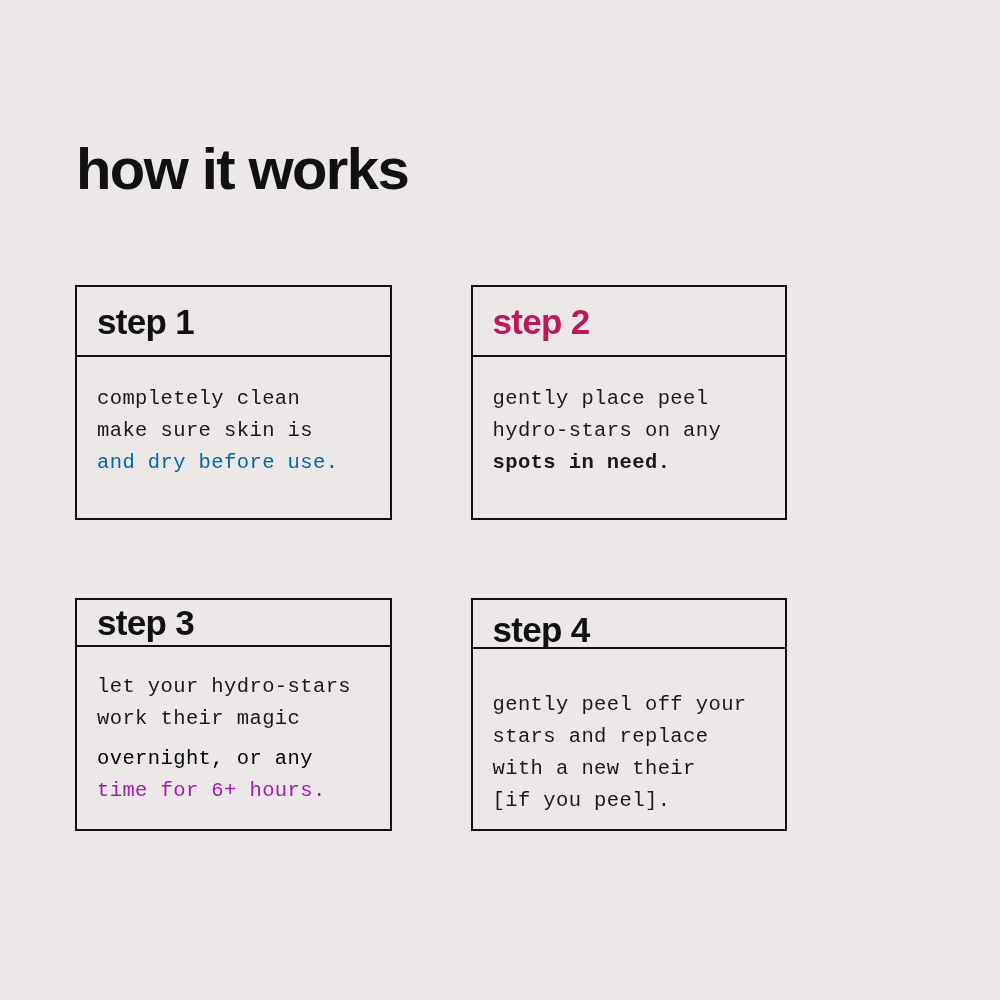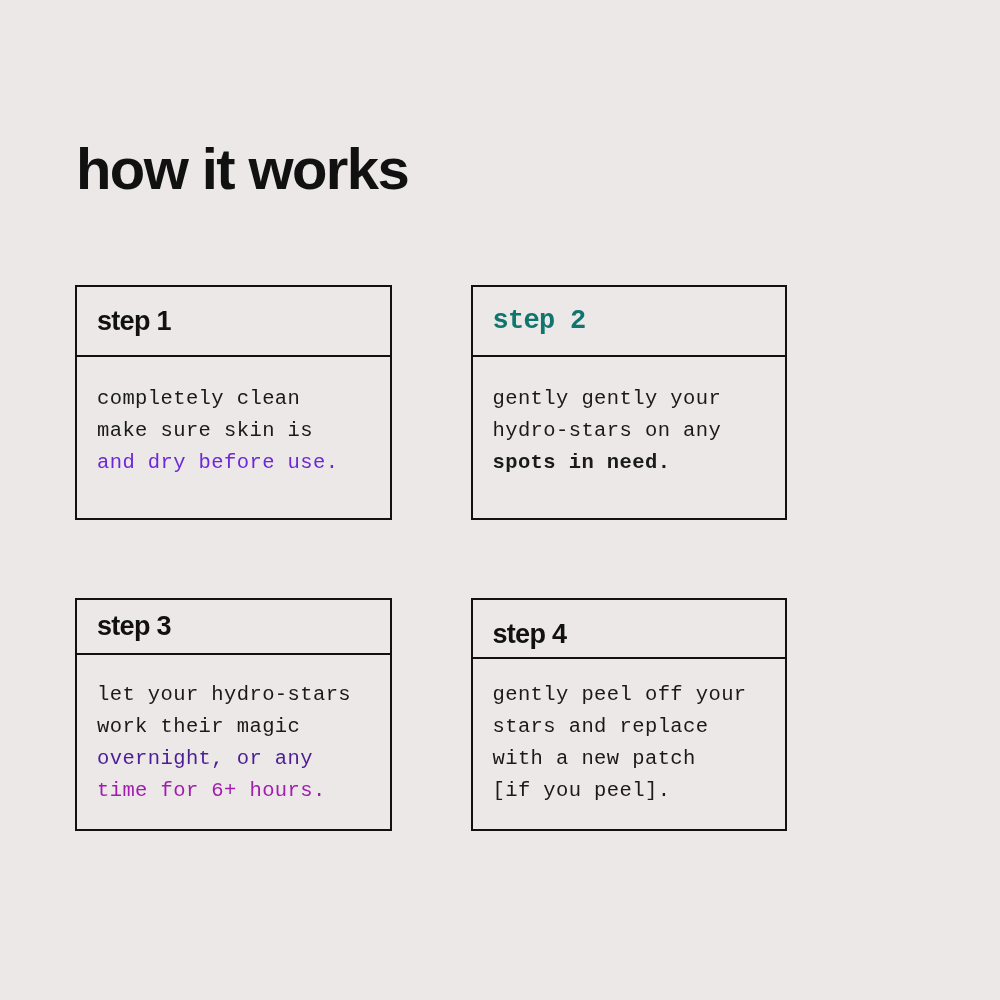--- a/index.html
+++ b/index.html
@@ -64,21 +64,21 @@
     box-sizing: border-box;
     height: 70px;
     border-bottom: 2px solid #111111;
     display: flex;
     align-items: center;
     padding: 0 0 0 20px;
   }
 
   .card-header-title {
     font-family: "Liberation Sans", sans-serif;
-    font-size: 27px;
+    font-size: 35px;
     font-weight: bold;
     letter-spacing: -0.7px;
     color: #111111;
     line-height: 1;
     white-space: nowrap;
   }
 
   .card-body {
     flex: 1;
     padding: 26px 14px 22px 20px;
@@ -91,79 +91,79 @@
     color: #1A1A1A;
     letter-spacing: 0.4px;
     white-space: pre;
   }
 
   
   .row-1 .step-card { height: 235px; }
   .row-2 .step-card { height: 233px; }
 
   .row-2 .card-body { padding-top: 24px; }
-  .row-2 .card-4 .card-body { padding-top: 20px; }
+  .row-2 .card-4 .card-body { padding-top: 40px; }
 </style>
 </head>
 <body style="background: rgb(236, 232, 232);">
 
 <div class="page">
 
   <h1 class="page-title" style="color: rgb(17, 17, 17);">how it works</h1>
 
   <div class="grid">
 
     <div class="grid-row row-1">
 
       <div class="step-card card-1" style="border-color: rgb(17, 17, 17);">
         <div class="card-header" style="border-bottom-color: rgb(17, 17, 17);">
           <span class="card-header-title" style="color: rgb(17, 17, 17);">step 1</span>
         </div>
         <div class="card-body">
           <div class="card-body-line" style="color: rgb(26, 26, 26);">completely clean</div>
           <div class="card-body-line" style="color: rgb(26, 26, 26);">make sure skin is</div>
-          <div class="card-body-line" style="color: #6d28d9;">and dry before use.</div>
+          <div class="card-body-line" style="color: #0369a1;">and dry before use.</div>
         </div>
       </div>
 
       <div class="step-card card-2" style="border-color: rgb(17, 17, 17);">
         <div class="card-header" style="border-bottom-color: rgb(17, 17, 17);">
-          <span class="card-header-title" style="color: #0f766e; font-family: Liberation Mono, monospace;">step 2</span>
+          <span class="card-header-title" style="color: #be185d;">step 2</span>
         </div>
         <div class="card-body">
-          <div class="card-body-line" style="color: rgb(26, 26, 26);">gently gently your</div>
+          <div class="card-body-line" style="color: rgb(26, 26, 26);">gently place peel</div>
           <div class="card-body-line" style="color: rgb(26, 26, 26);">hydro-stars on any</div>
           <div class="card-body-line" style="color: rgb(26, 26, 26); font-weight: bold;">spots in need.</div>
         </div>
       </div>
 
     </div>
 
     <div class="grid-row row-2">
 
       <div class="step-card card-3" style="border-color: rgb(17, 17, 17);">
         <div class="card-header" style="border-bottom-color: rgb(17, 17, 17);">
           <span class="card-header-title" style="color: rgb(17, 17, 17);">step 3</span>
         </div>
         <div class="card-body">
           <div class="card-body-line" style="color: rgb(26, 26, 26);">let your hydro-stars</div>
           <div class="card-body-line" style="color: rgb(26, 26, 26);">work their magic</div>
-          <div class="card-body-line" style="color: #4c1d95;">overnight, or any</div>
+          <div class="card-body-line" style="color: #000000; margin-top: 8px;">overnight, or any</div>
           <div class="card-body-line" style="color: #a21caf;">time for 6+ hours.</div>
         </div>
       </div>
 
       <div class="step-card card-4" style="border-color: rgb(17, 17, 17);">
         <div class="card-header" style="border-bottom-color: rgb(17, 17, 17); margin-top: 12px;">
           <span class="card-header-title" style="color: rgb(17, 17, 17);">step 4</span>
         </div>
         <div class="card-body">
           <div class="card-body-line" style="color: rgb(26, 26, 26);">gently peel off your</div>
           <div class="card-body-line" style="color: rgb(26, 26, 26);">stars and replace</div>
-          <div class="card-body-line" style="color: rgb(26, 26, 26);">with a new patch</div>
+          <div class="card-body-line" style="color: rgb(26, 26, 26);">with a new their</div>
           <div class="card-body-line" style="color: rgb(26, 26, 26);">[if you peel].</div>
         </div>
       </div>
 
     </div>
 
   </div>
 
 </div>
 

